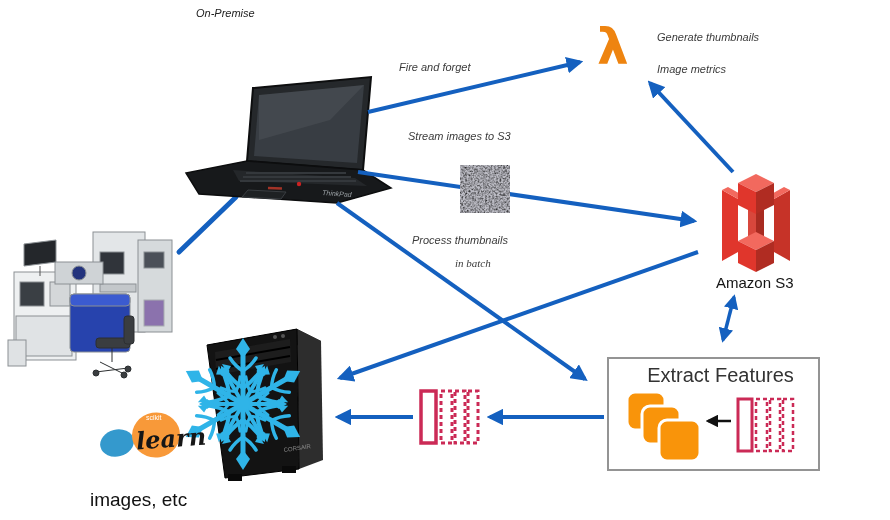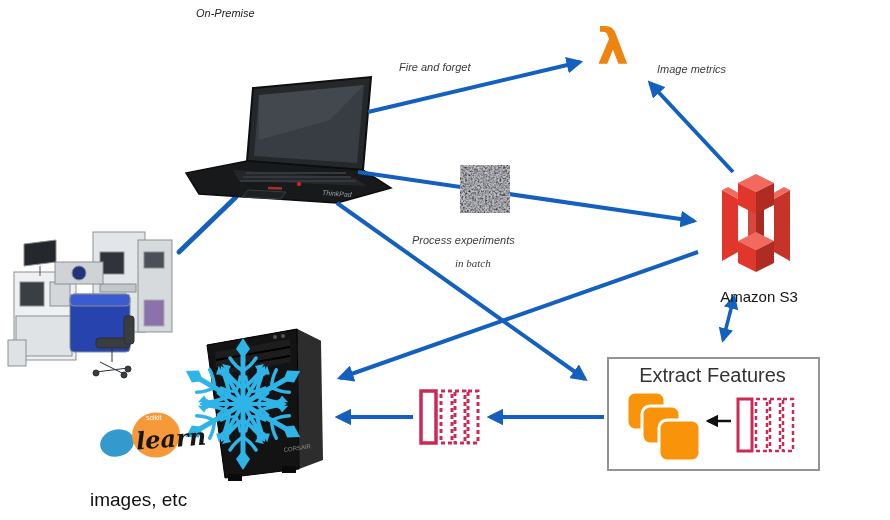--- a/index.html
+++ b/index.html
@@ -8,46 +8,48 @@
   .stage > svg{position:absolute;left:0;top:0;z-index:2;pointer-events:none;}
   .lbl{position:absolute;z-index:3;font-style:italic;color:#3b3b3b;font-size:11px;white-space:nowrap;}
   .plain{position:absolute;z-index:3;color:#141414;font-size:15px;white-space:nowrap;}
   .onprem{left:196px;top:7px;color:#222;}
   .fire{left:399px;top:33px;margin-top:28px;}
   .gen1{left:657px;top:31px;}
   .gen2{left:657px;top:39px;margin-top:24px;}
   .stream{left:408px;top:130px;}
   .proc1{left:412px;top:234px;}
   .proc2{left:455px;top:257px;font-family:Liberation Serif, serif;}
-  .s3lbl{left:716px;top:288px;width:86px;text-align:center;}
+  .s3lbl{left:716px;top:274px;width:86px;}
   .lam{position:absolute;z-index:3;left:597px;top:18px;font-size:50px;font-weight:bold;
        color:#ee8410;font-family:"DejaVu Sans",sans-serif;}
   .exbox{position:absolute;z-index:1;left:607px;top:357px;width:209px;height:110px;
          background:#fff;border:2px solid #949494;}
   .extitle{position:absolute;z-index:3;left:607px;top:364px;width:211px;text-align:center;
-           font-size:20px;color:#333;}
+           font-size:20px;color:#333;padding-left:8px;}
   .out1{left:90px;top:466px;font-size:19px;}
   .out2{left:90px;top:489px;font-size:19px;}
   .outtxt{font-style:normal;color:#111;}
   .learn{position:absolute;z-index:3;left:136px;top:424px;font-size:24px;font-weight:bold;
          font-style:italic;color:#161616;font-family:"DejaVu Serif",serif;transform:rotate(-4deg);}
   .scikit{position:absolute;z-index:3;left:146px;top:414px;font-size:7px;color:#fff;}
 </style>
 </head>
 <body>
 
 <div class="stage">
 
   <div class="exbox"></div>
 
   <div class="lbl onprem">On-Premise</div>
   <div class="lbl fire">Fire and forget</div>
   <div class="lam">λ</div>
+  <div class="lbl gen1">Generate thumbnails</div>
   <div class="lbl gen2">Image metrics</div>
-  <div class="lbl proc1">Process experiments</div>
+  <div class="lbl stream">Stream images to S3</div>
+  <div class="lbl proc1">Process thumbnails</div>
   <div class="lbl proc2">in batch</div>
   <div class="plain s3lbl">Amazon S3</div>
   <div class="extitle">Extract Features</div>
   <div class="lbl out2 outtxt">images, etc</div>
   <div class="scikit">scikit</div>
   <div class="learn">learn</div>
 
   <svg width="890" height="520" viewBox="0 0 890 520">
     <defs>
       <marker id="ah" viewBox="0 0 10 10" refX="8" refY="5" markerWidth="4.2" markerHeight="4.2" orient="auto-start-reverse">

